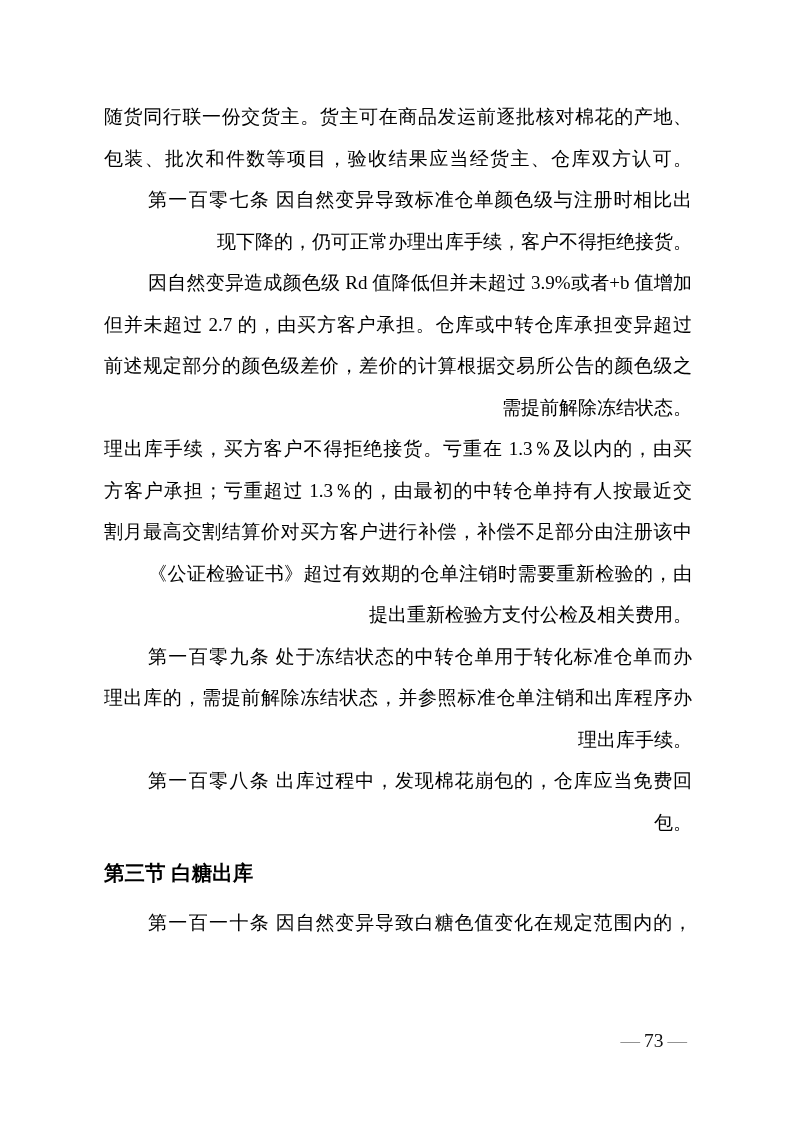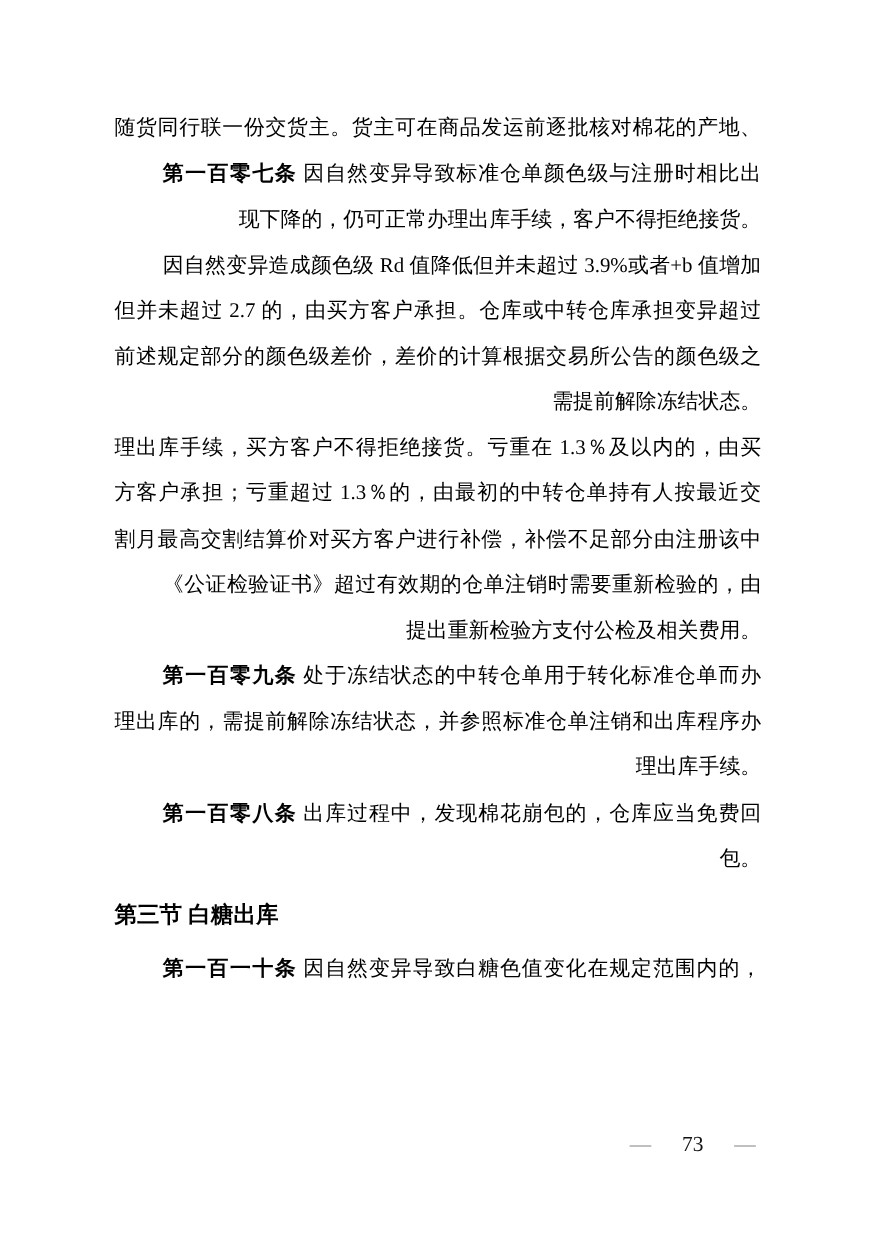--- a/index.html
+++ b/index.html
@@ -38,21 +38,21 @@
   .line.j {
     text-align: justify;
     text-align-last: justify;
     text-justify: inter-character;
   }
   .line.ind {
     text-indent: 44px;
   }
   .art {
     font-family: "Liberation Sans", "DejaVu Sans", sans-serif;
-    font-weight: bold;
+    font-weight: normal;
     letter-spacing: 0.5px;
     margin-top: 20px;
   }
   .section-heading {
     height: 41.5px;
     line-height: 41.5px;
     margin: 9px 0 8px 0;
     text-align: left;
     font-size: 20.5px;
     font-weight: bold;
@@ -65,31 +65,32 @@
     font-size: 19.5px;
     line-height: 26px;
     white-space: nowrap;
   }
   .footer .dash {
     color: #8f8f8f;
     font-weight: normal;
   }
   .footer .num {
     color: #111111;
-    margin: 0 28px;
+    margin: 0 4px;
     text-align: center;
   }
 </style>
 </head>
 <body>
 
 <div class="page">
   <div class="content" id="document-body">
       <div class="para">
         <div class="line j"><span class="seg">随货同行联一份交货主。货主可在商品发运前逐批核对棉花的产地、</span></div>
+        <div class="line j"><span class="seg">包装、批次和件数等项目，验收结果应当经货主、仓库双方认可。</span></div>
       </div>
       <div class="para">
         <div class="line j ind"><span class="art">第一百零七条</span><span class="seg"> 因自然变异导致标准仓单颜色级与注册时相比出</span></div>
         <div class="line"><span class="seg">现下降的，仍可正常办理出库手续，客户不得拒绝接货。</span></div>
       </div>
       <div class="para">
         <div class="line j ind"><span class="seg">因自然变异造成颜色级 Rd 值降低但并未超过 3.9%或者+b 值增加</span></div>
         <div class="line j"><span class="seg">但并未超过 2.7 的，由买方客户承担。仓库或中转仓库承担变异超过</span></div>
         <div class="line j"><span class="seg">前述规定部分的颜色级差价，差价的计算根据交易所公告的颜色级之</span></div>
         <div class="line"><span class="seg">需提前解除冻结状态。</span></div>

